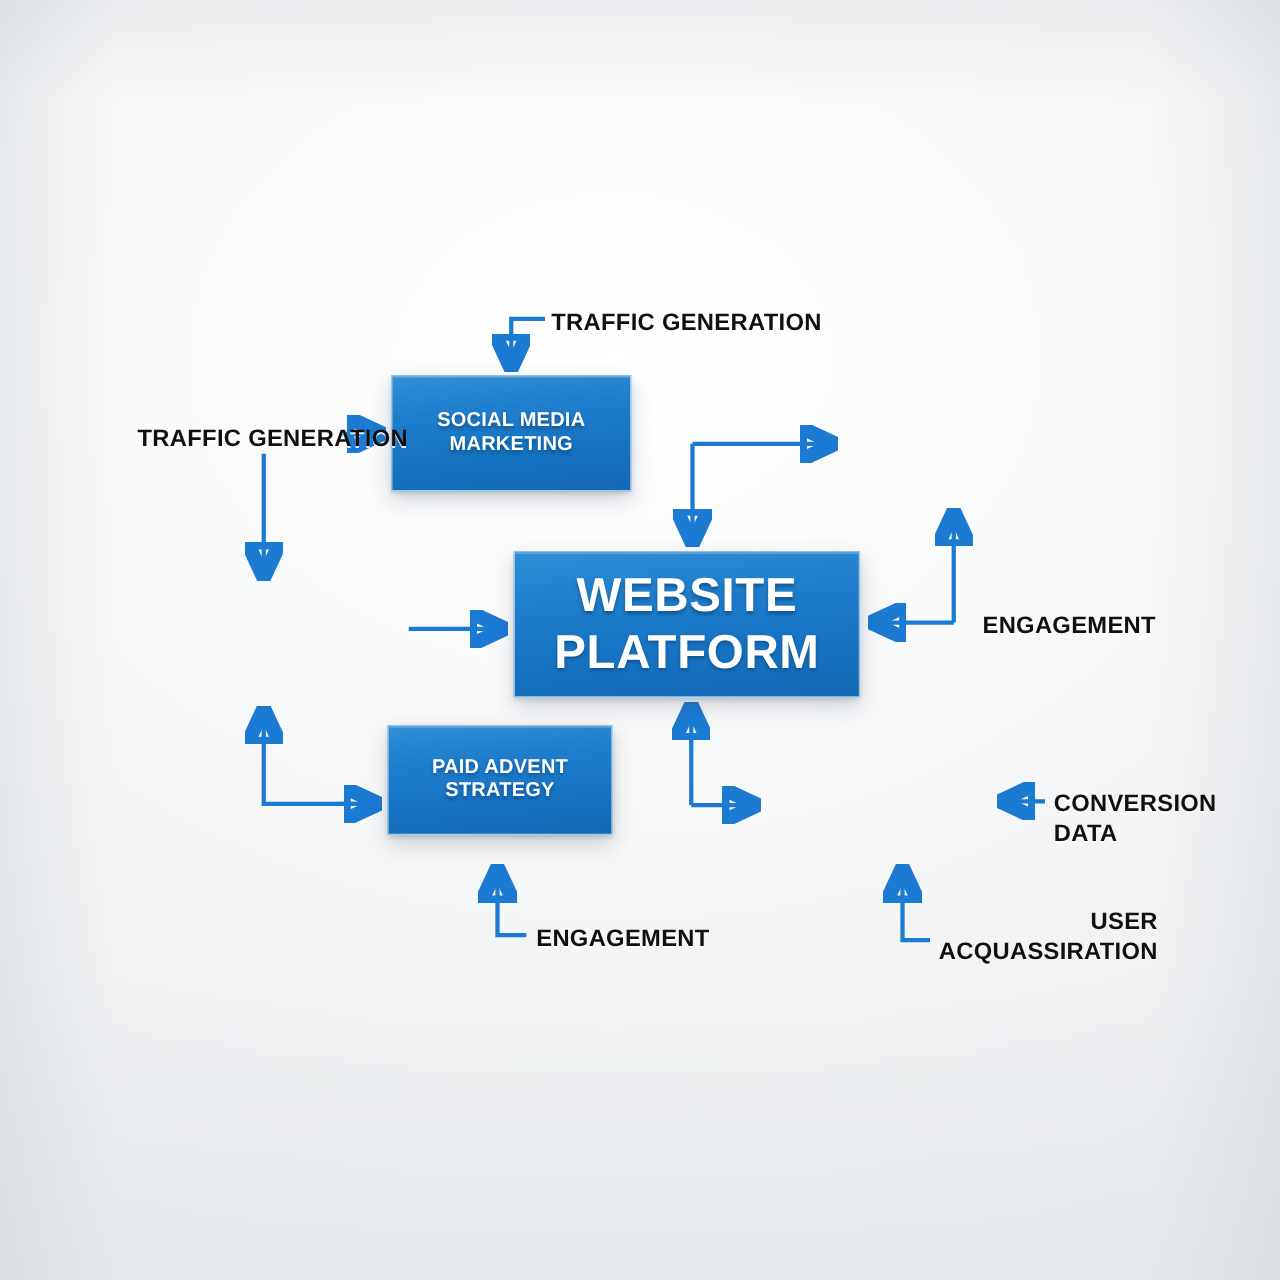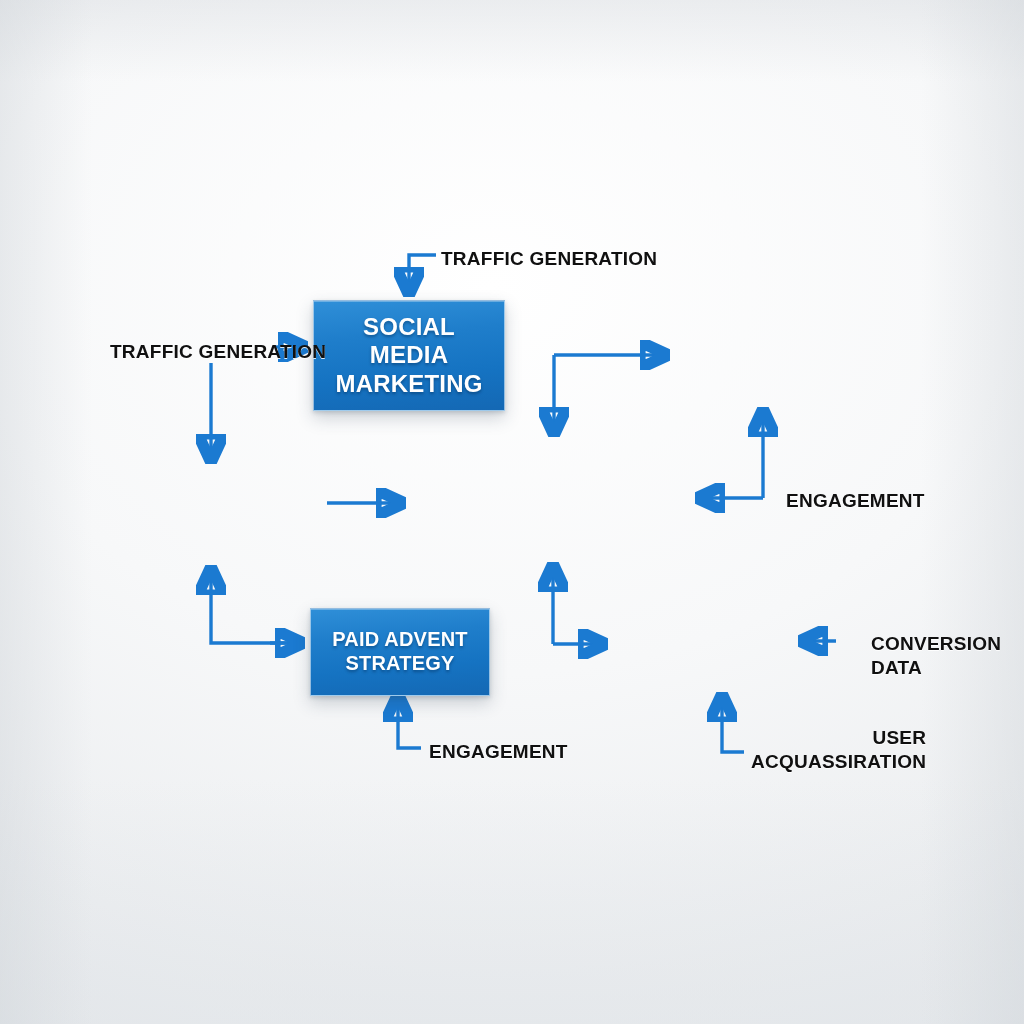--- a/index.html
+++ b/index.html
@@ -63,25 +63,25 @@
       0 2px 4px rgba(40,60,80,0.18),
       inset 0 1px 0 rgba(255,255,255,0.30);
     text-shadow: 0 2px 3px rgba(0,40,80,0.45);
     letter-spacing: 0.2px;
     line-height: 1.18;
     font-weight: bold;
     z-index: 4;
   }
   .node .lbl { display: block; padding: 0 8px; }
 
-  .node.n-social   { left:313px; top:300px;  width:192px; height: 111px; font-size:24px; }
+  .node.n-social   { left:313px; top:300px;  width:192px; height: 93px; font-size:16px; }
   .node.n-email    { left:675px; top:313px;  width:178px; height: 88px; font-size:22px; }
   .node.n-seo      { left:110px; top:468px;  width:215px; height: 85px; font-size:22px; }
   .node.n-website  { left:411px; top:441px;  width:277px; height:117px; font-size:38px; letter-spacing:0.5px; }
-  .node.n-paid     { left:310px; top:608px;  width:180px; height: 88px; font-size:20px; }
+  .node.n-paid     { left:310px; top:580px;  width:180px; height: 88px; font-size:16px; }
   .node.n-analytics{ left:613px; top:602px;  width:180px; height: 86px; font-size:22px; }
 
   
   svg.wires {
     position: absolute;
     left: 0; top: 0;
     width: 1024px; height: 1024px;
     overflow: visible;
     z-index: 3;
   }
@@ -95,21 +95,21 @@
     font-weight: bold;
     letter-spacing: 0.25px;
     line-height: 1.25;
     white-space: pre-line;
     z-index: 5;
     text-shadow: 0 1px 0 rgba(255,255,255,0.85);
   }
   .lb-traffic-top   { left:441px; top:247px; }
   .lb-traffic-left  { left:110px; top:340px; }
   .lb-engage-right  { left:786px; top:489px; }
-  .lb-conversion    { left:843px; top:632px;margin-left:28px; }
+  .lb-conversion    { left:843px; top:632px; }
   .lb-engage-bottom { left:429px; top:740px; }
   .lb-useracq       { left:751px; top:726px;text-align:right; }
 </style>
 </head>
 <body>
 
 <div id="stage">
 
   <div class="layer" id="main-layer">
 
@@ -144,20 +144,24 @@
       <path d="M836,641 L803,641" marker-end="url(#ah)"></path>
 
       <path d="M421,748 L398,748 L398,697" marker-end="url(#ah)"></path>
 
       <path d="M744,752 L722,752 L722,697" marker-end="url(#ah)"></path>
     </svg>
 
     <div class="node n-social">
       <span class="lbl">SOCIAL MEDIA
 MARKETING</span>
+    </div>
+    <div class="node n-website">
+      <span class="lbl">WEBSITE
+PLATFORM</span>
     </div>
     <div class="node n-paid">
       <span class="lbl">PAID ADVENT
 STRATEGY</span>
     </div>
 
     <div class="edgelabel lb-traffic-top">TRAFFIC GENERATION</div>
     <div class="edgelabel lb-traffic-left">TRAFFIC GENERATION</div>
     <div class="edgelabel lb-engage-right">ENGAGEMENT</div>
     <div class="edgelabel lb-conversion">CONVERSION

